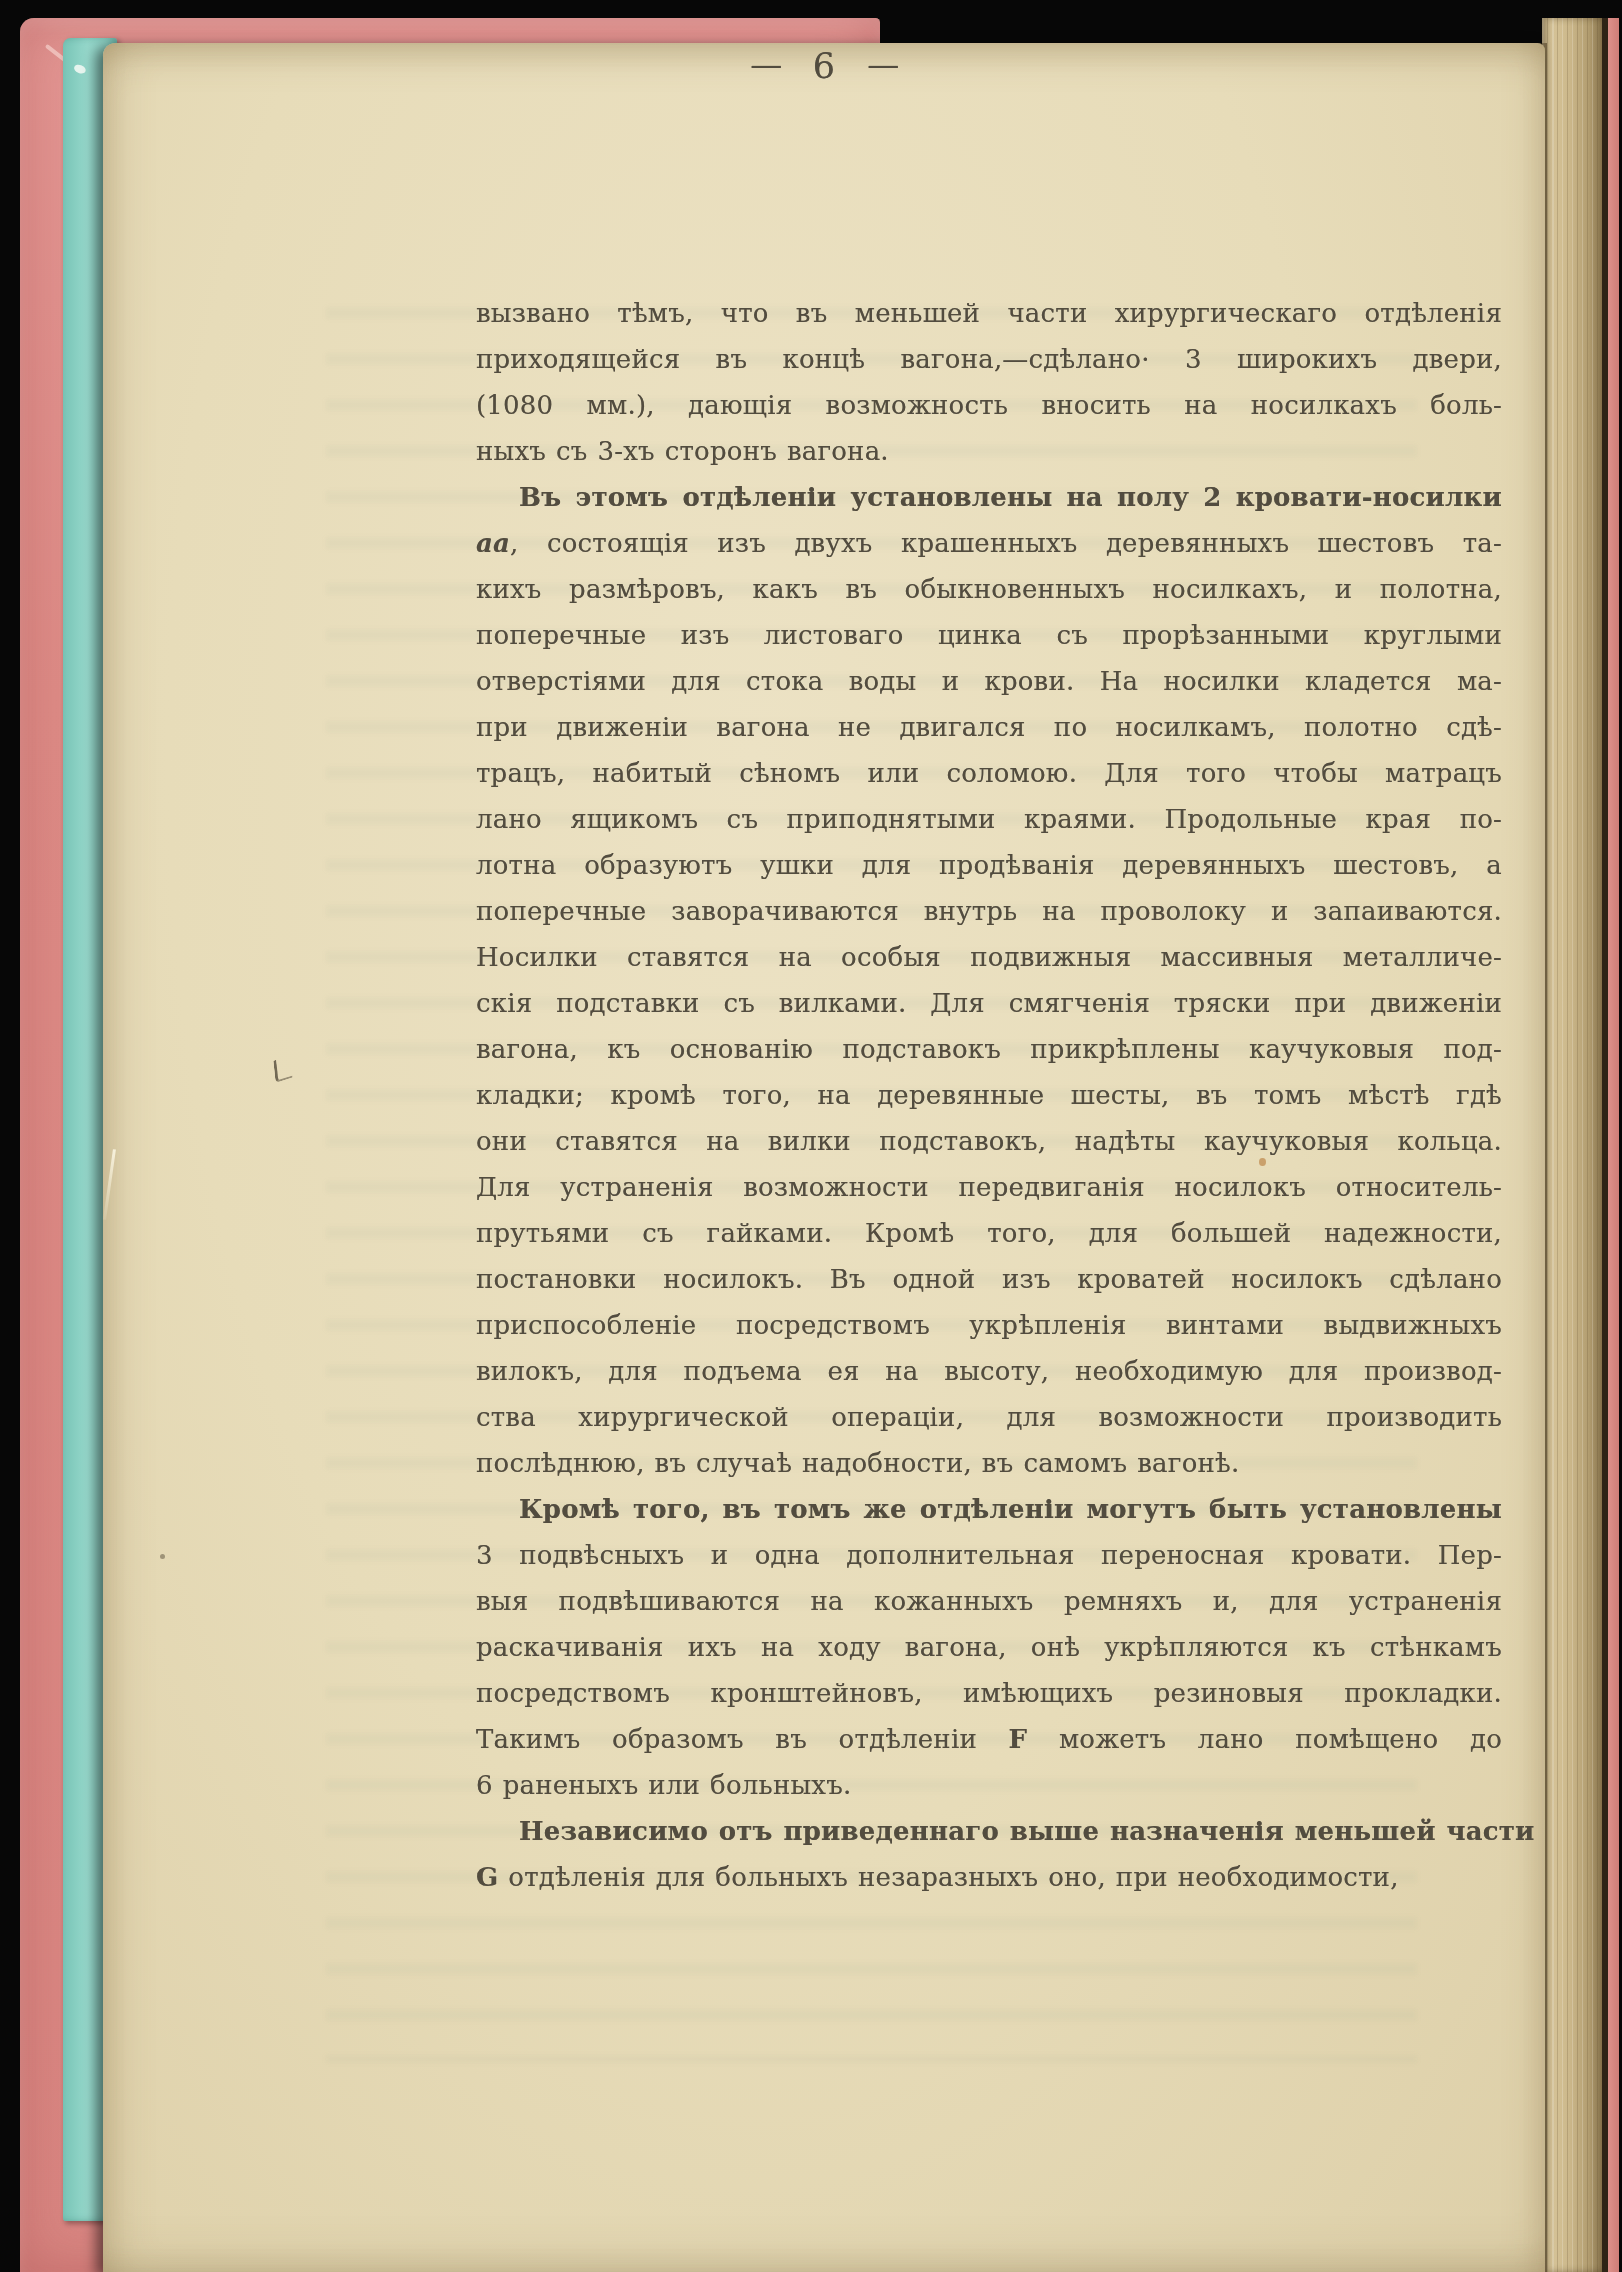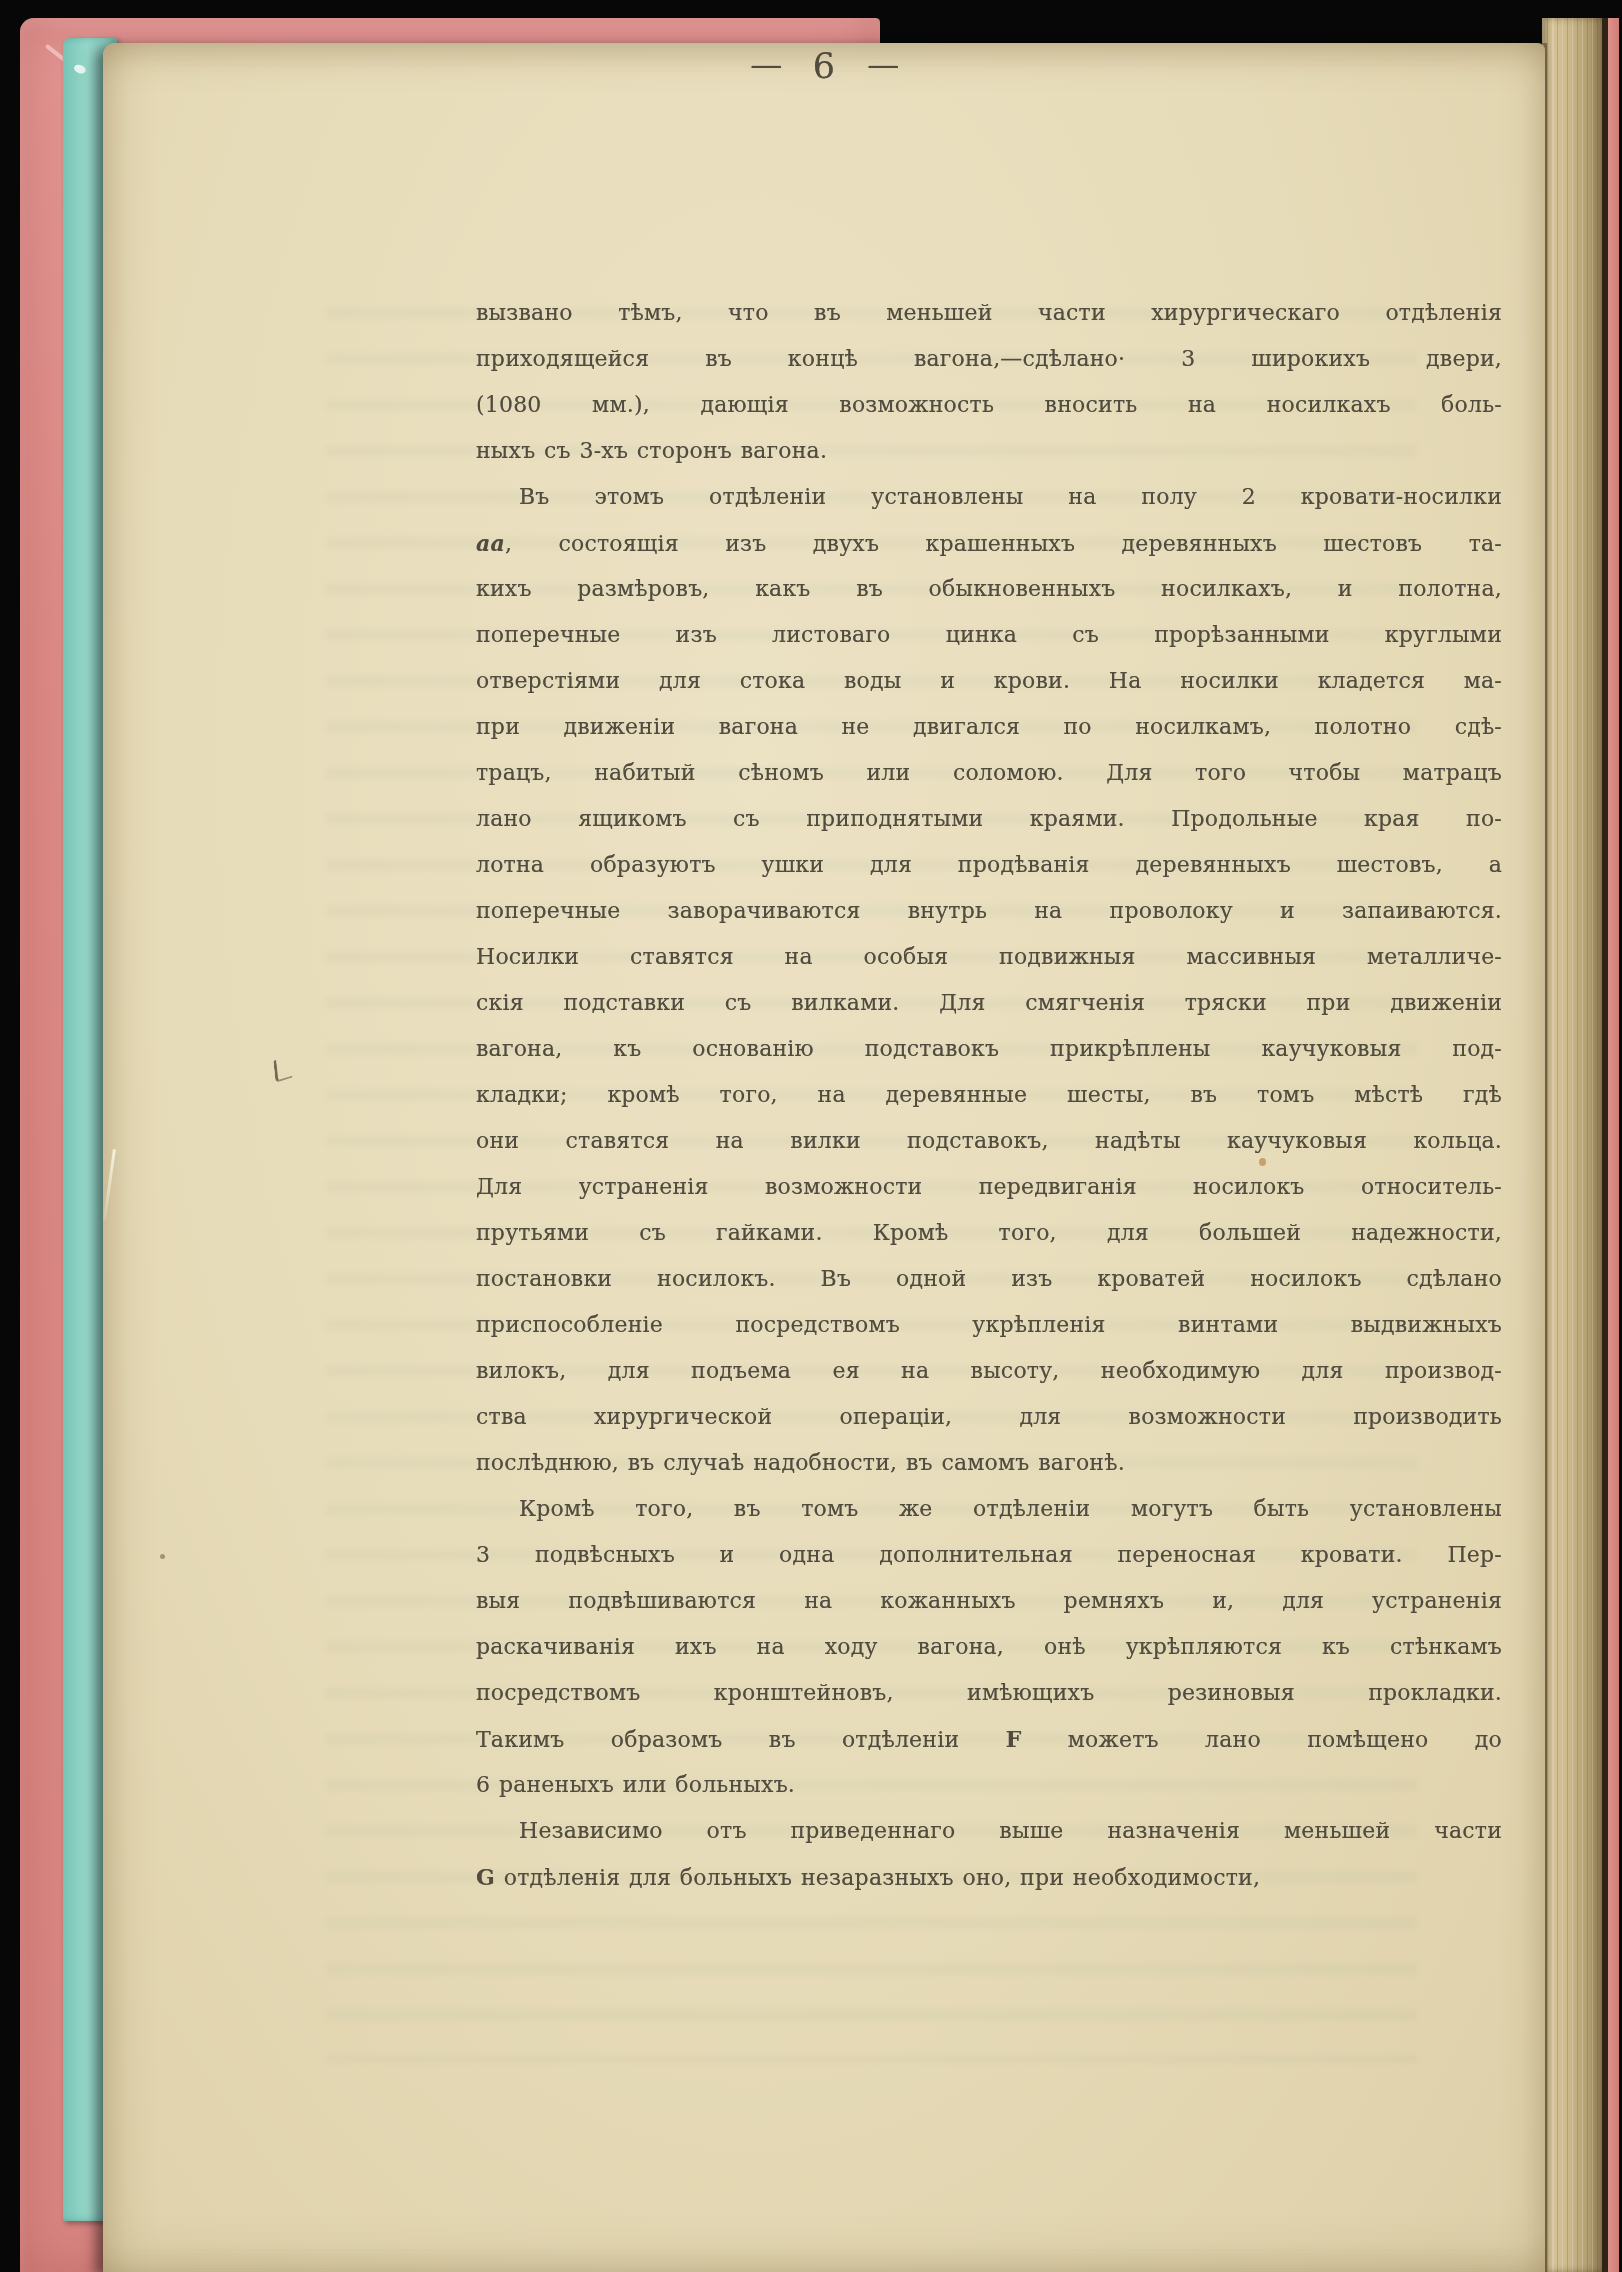--- a/index.html
+++ b/index.html
@@ -89,27 +89,27 @@
   .folio{
     display:flex;justify-content:center;align-items:center;gap:32px;
     height:46px;margin-bottom:32px;color:var(--ink);font-size:32px;
     text-shadow:0 0 0.5px rgba(82,76,63,.6);
   }
   .folio .dash{letter-spacing:-1.5px;transform:translateY(-2.3px);}
   .folio .num{font-size:35px;}
 
   .para{margin:0;}
   .tline{
-    font-size:22px;line-height:46px;height:46px;color:var(--ink);
+    font-size:26px;line-height:46px;height:46px;color:var(--ink);
     text-align:justify;text-align-last:justify;
     letter-spacing:0.2px;word-spacing:1.5px;white-space:nowrap;
     text-shadow:0 0 0.5px rgba(82,76,63,.55);
   }
   .tline.last{text-align-last:left;}
-  .para.indent .tline:first-child{text-indent:43px;}
+  .para.indent .tline:first-child{text-indent:43px;font-weight:bold;}
   .it{font-style:italic;font-weight:bold;}
   .bf{font-weight:bold;}
 
   
   .hook{
     position:absolute;left:171px;top:1015px;width:15.4px;height:20px;
     border-left:3.8px solid rgba(75,66,50,.75);
     border-bottom:2.3px solid rgba(75,66,50,.5);
     transform:rotate(-18deg) skewX(-12deg);border-radius:0 0 0 4.6px;
   }

